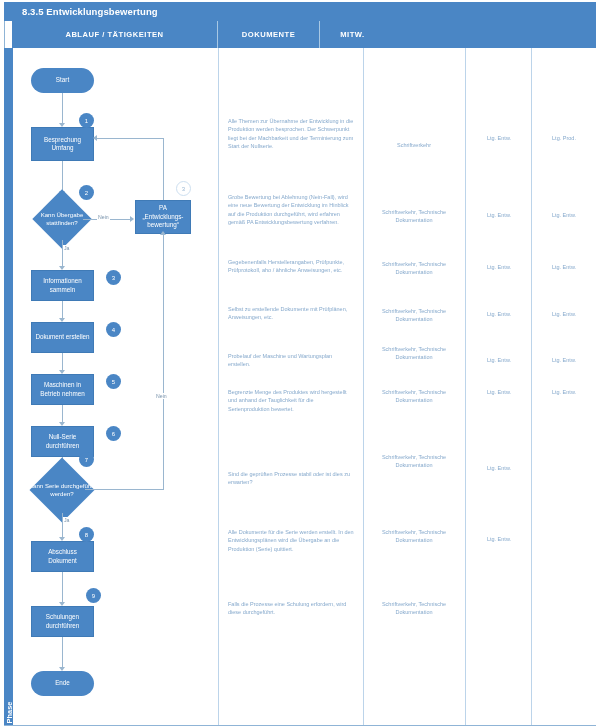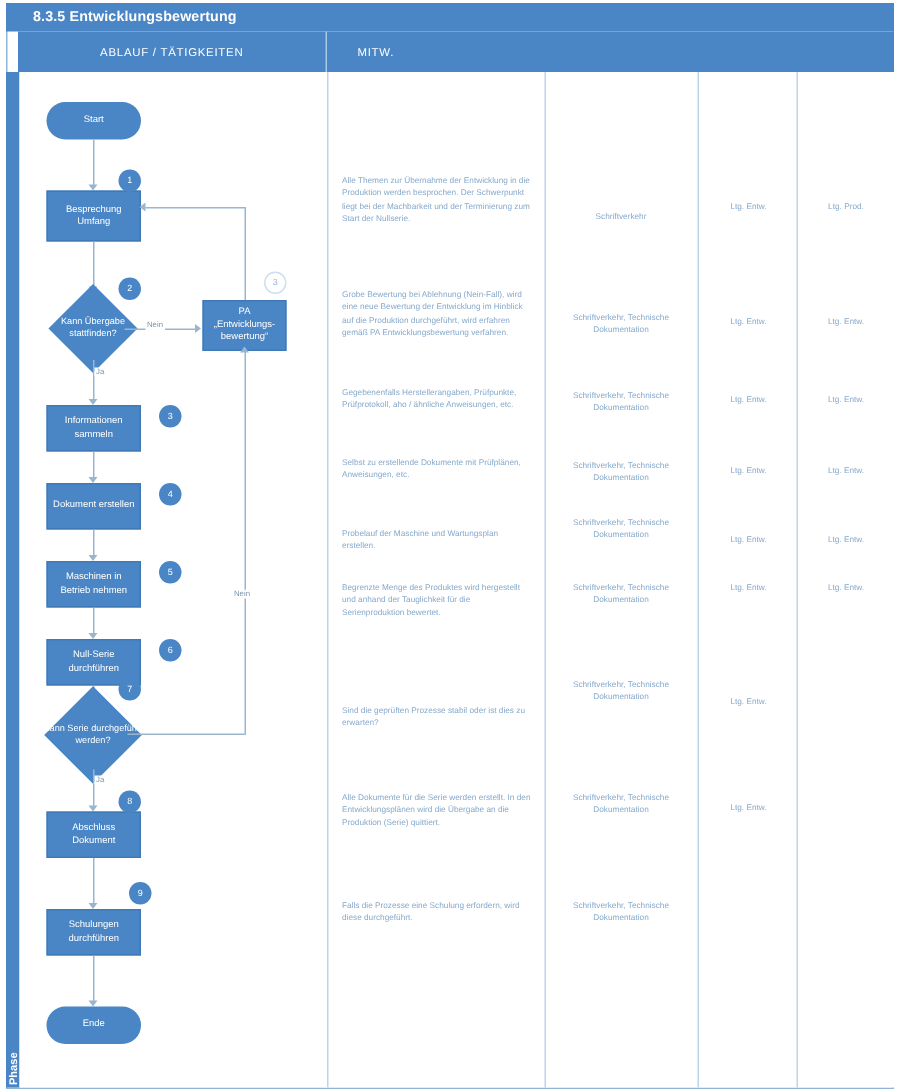--- a/index.html
+++ b/index.html
@@ -43,21 +43,21 @@
   .header-row {
     position: absolute;
     left: 12px; top: 21px;
     width: 584px; height: 27px;
     background: #4a86c5;
     display: flex;
   }
   .header-cell {
     color: #ffffff;
     font-size: 7.6px;
-    font-weight: normal;
+    font-weight: bold;
     letter-spacing: 0.5px;
     display: flex;
     align-items: center;
     justify-content: center;
     border-right: 1px solid #a8c8e4;
     text-align: center;
   }
   .header-cell:last-child { border-right: none; }
 
   
@@ -185,20 +185,21 @@
 <body>
 
 <div id="page">
 
   <div class="outer-frame"></div>
 
   <div class="title-bar">8.3.5 Entwicklungsbewertung</div>
 
   <div class="header-row">
     <div class="header-cell" style="width:206px">ABLAUF / TÄTIGKEITEN</div>
+    <div class="header-cell" style="width:102px">DOKUMENTE</div>
     <div class="header-cell" style="width:65px">MITW.</div>
   </div>
 
   <div class="phase-bar">
     <div class="phase-label">Phase</div>
   </div>
 
   <div class="body-area">
 
     <div class="col-div" style="left:205px"></div>

